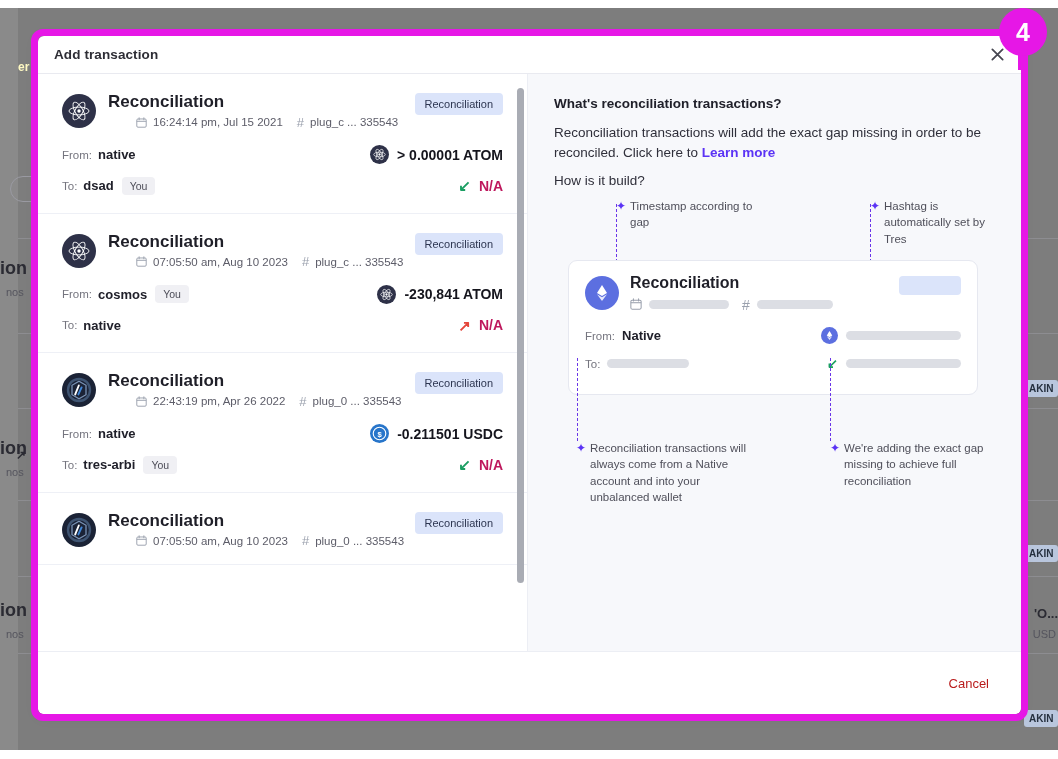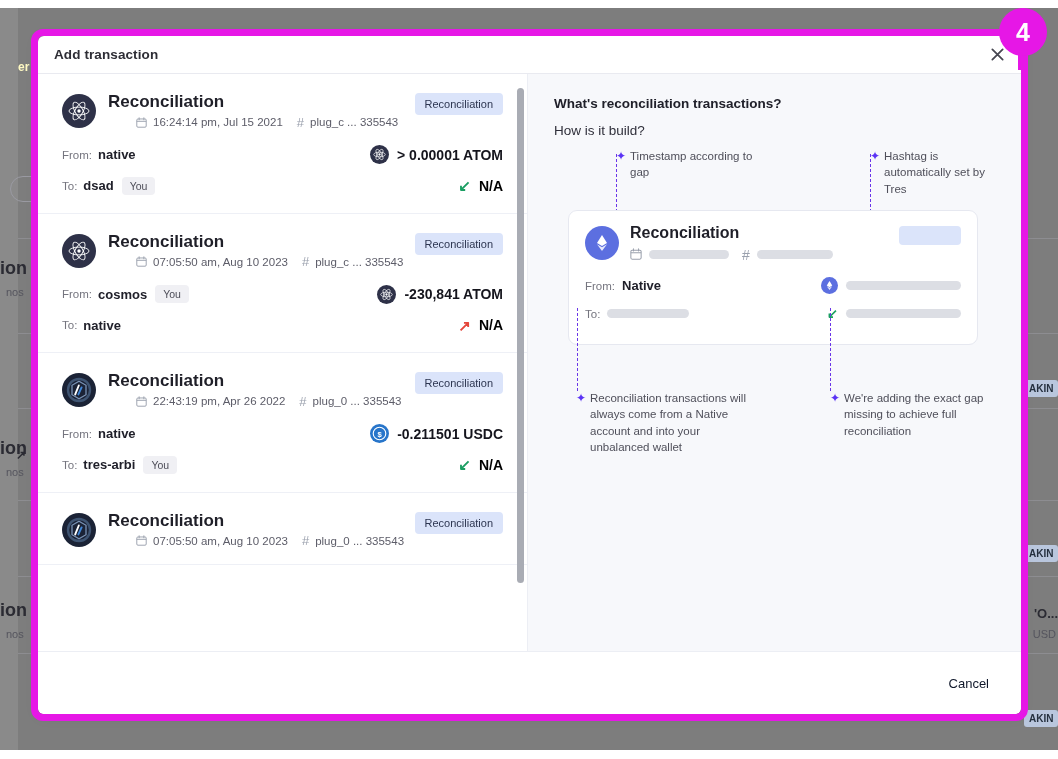--- a/index.html
+++ b/index.html
@@ -233,21 +233,21 @@
     width: 19px; height: 19px;
     border-radius: 50%;
     display: inline-flex; align-items: center; justify-content: center;
     overflow: hidden;
     flex: 0 0 19px;
   }
   .coin-dot.atom { background: #2e3148; }
   .coin-dot.usdc { background: #2775ca; }
   .arrow-in  { color: #1a9e62; font-size: 15px; font-weight: 700; line-height:1; }
   .arrow-out { color: #e4473c; font-size: 15px; font-weight: 700; line-height:1; }
-  .na { font-size: 14px; font-weight: 700; color: #000000; }
+  .na { font-size: 14px; font-weight: 700; color: #be185d; }
 
   
   #tx-scrollbar {
     position: absolute;
     top: 2px; right: 3px;
     width: 7px;
     height: 100%;
     background: transparent;
   }
   #tx-scrollthumb {
@@ -359,21 +359,21 @@
   
   #modal-footer {
     flex: 0 0 62px;
     display: flex; align-items: center; justify-content: flex-end;
     padding: 0 26px;
     gap: 22px;
     background: #ffffff;
   }
   #cancel-btn {
     font-size: 13px;
-    color: #0f172a;
+    color: #b91c1c;
     cursor: pointer;
     background: none; border: none;
     font-family: "Liberation Sans", sans-serif;
     padding: 8px 6px;
   }
   #submit-btn {
     background: #4214f0;
     color: #ffffff;
     font-size: 13.5px;
     font-weight: 700;
@@ -629,20 +629,23 @@
 
       </div>
 
       <div id="tx-scrollbar">
         <div id="tx-scrollthumb"></div>
       </div>
     </div>
 
     <div id="explain">
       <div id="explain-title">What's reconciliation transactions?</div>
+      <div id="explain-para">
+        <span>Reconciliation transactions will add the exact gap missing in order to be reconciled. Click here to </span><a id="explain-link">Learn more</a>
+      </div>
       <div id="explain-sub">How is it build?</div>
 
       <div id="diagram">
 
         <div class="cal-note" style="left:76px; top:0px;">
           <span class="bullet">✦</span>
           <span>Timestamp according to gap</span>
         </div>
         <div class="vline" style="left:62px; top:6px; height:103px;"></div>
 

